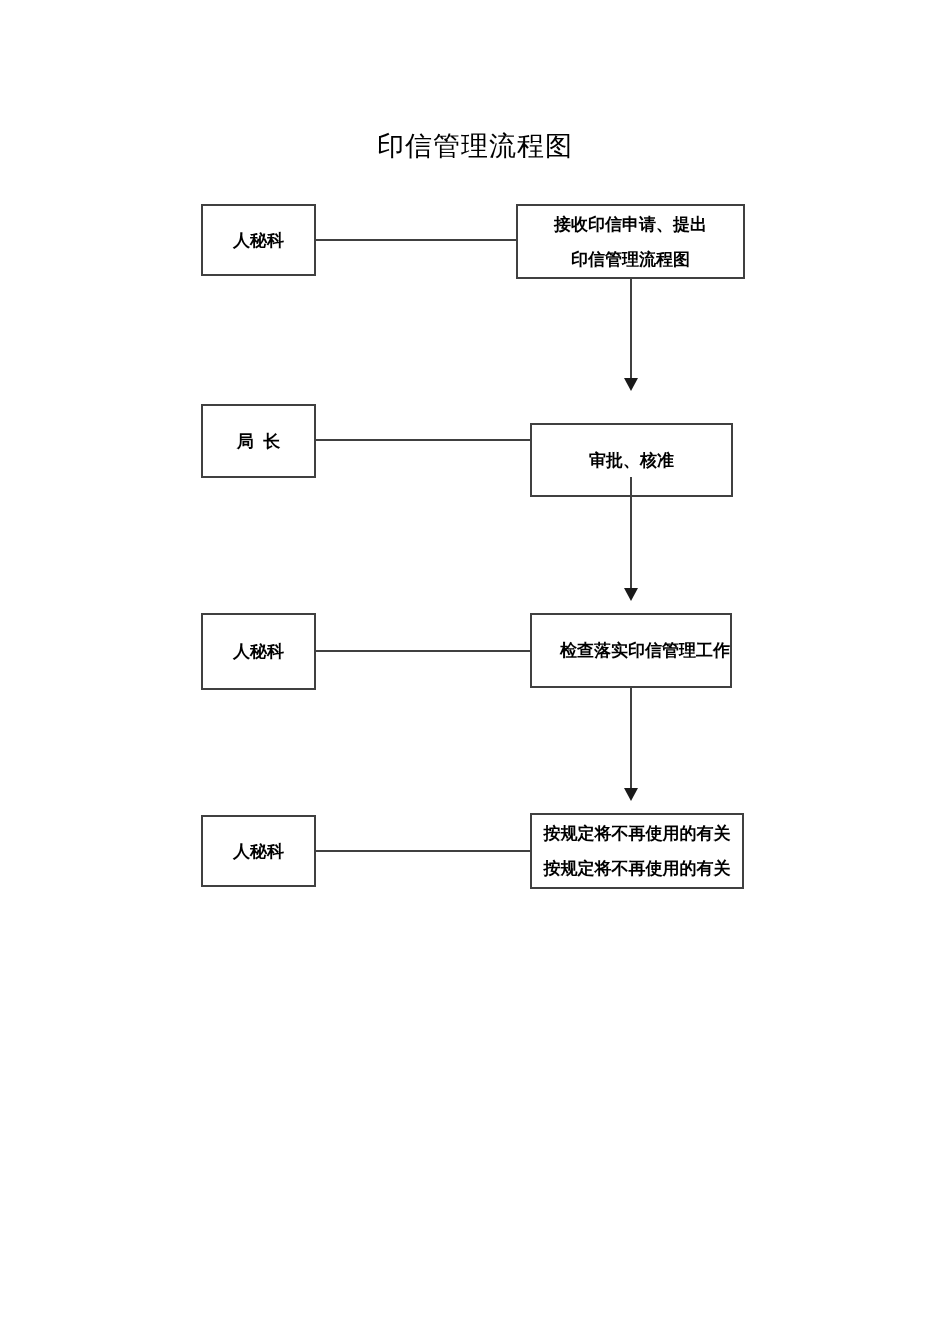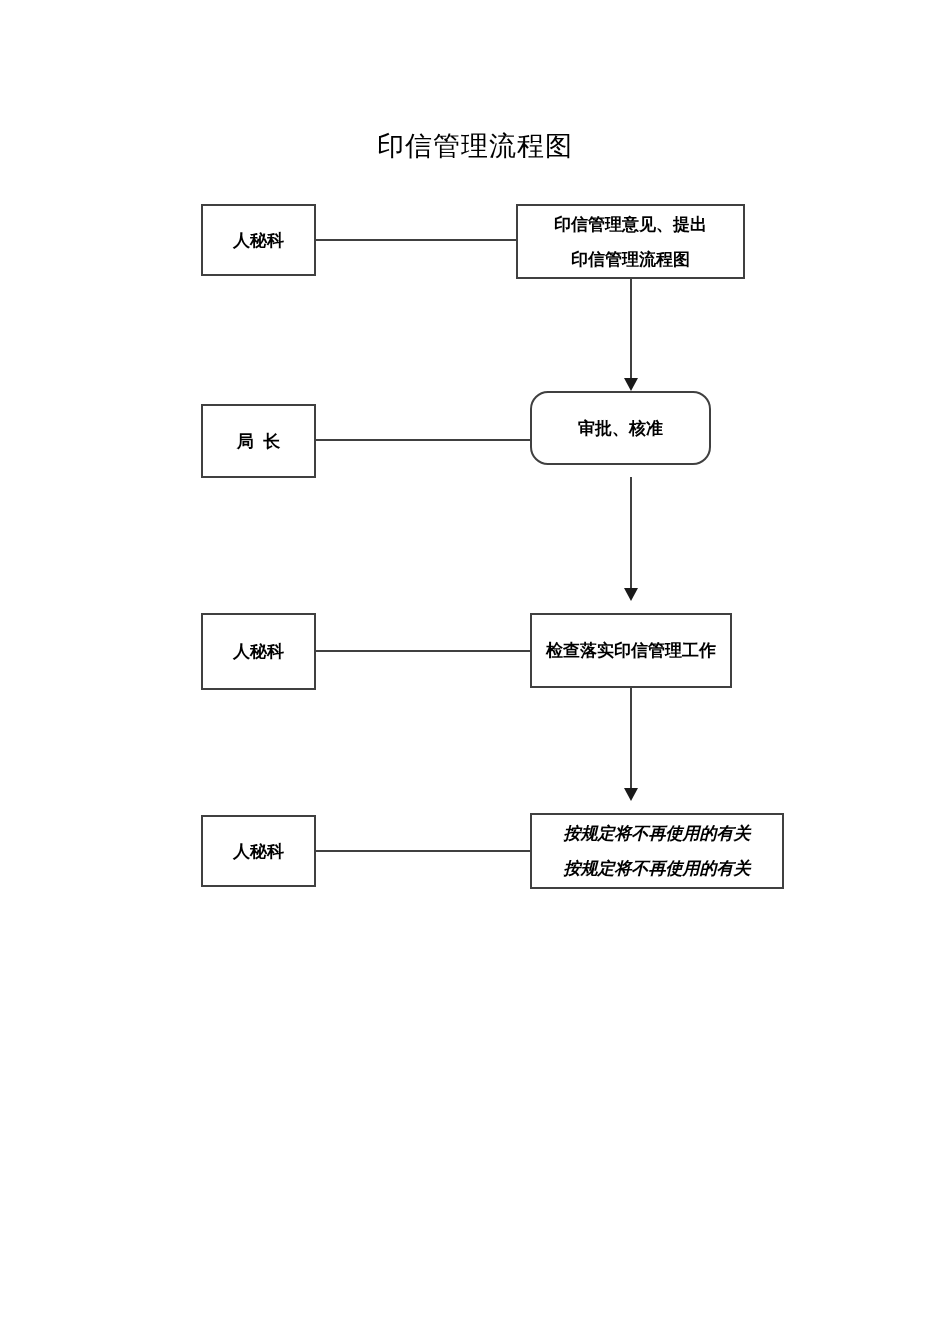--- a/index.html
+++ b/index.html
@@ -69,51 +69,51 @@
 
 <div class="page">
 
   <div class="doc-title">印信管理流程图</div>
 
   <div class="box" style="left:201px; top:204px; width:115px; height:72px;">
     <div class="line">人秘科</div>
   </div>
   <div class="hline" style="left:315px; top:239px; width:202px;"></div>
   <div class="box" style="left:516px; top:204px; width:229px; height:75px;">
-    <div class="line">印信管理意见、提出</div>
+    <div class="line">接收印信申请、提出</div>
     <div class="line">印信管理流程图</div>
   </div>
 
   <div class="vline" style="left:630px; top:279px; height:99px;"></div>
   <div class="arrowhead" style="left:624px; top:378px;"></div>
 
   <div class="box" style="left:201px; top:404px; width:115px; height:74px;">
     <div class="line">局&nbsp;&nbsp;长</div>
   </div>
   <div class="hline" style="left:315px; top:439px; width:216px;"></div>
-  <div class="box" style="left:530px; top:391px; width:181px; height:74px;border-radius:18px;">
+  <div class="box" style="left:530px; top:423px; width:203px; height:74px;">
     <div class="line">审批、核准</div>
   </div>
 
   <div class="vline" style="left:630px; top:477px; height:111px;"></div>
   <div class="arrowhead" style="left:624px; top:588px;"></div>
 
   <div class="box" style="left:201px; top:613px; width:115px; height:77px;">
     <div class="line">人秘科</div>
   </div>
   <div class="hline" style="left:315px; top:650px; width:216px;"></div>
-  <div class="box" style="left:530px; top:613px; width:202px; height:75px;">
+  <div class="box" style="left:530px; top:613px; width:202px; height:75px;align-items:flex-end;">
     <div class="line">检查落实印信管理工作</div>
   </div>
 
   <div class="vline" style="left:630px; top:688px; height:100px;"></div>
   <div class="arrowhead" style="left:624px; top:788px;"></div>
 
   <div class="box" style="left:201px; top:815px; width:115px; height:72px;">
     <div class="line">人秘科</div>
   </div>
   <div class="hline" style="left:315px; top:850px; width:216px;"></div>
-  <div class="box" style="left:530px; top:813px; width:254px; height:76px;font-style:italic;">
+  <div class="box" style="left:530px; top:813px; width:214px; height:76px;">
     <div class="line">按规定将不再使用的有关</div>
     <div class="line">按规定将不再使用的有关</div>
   </div>
 
 </div>
 
 </body></html>

